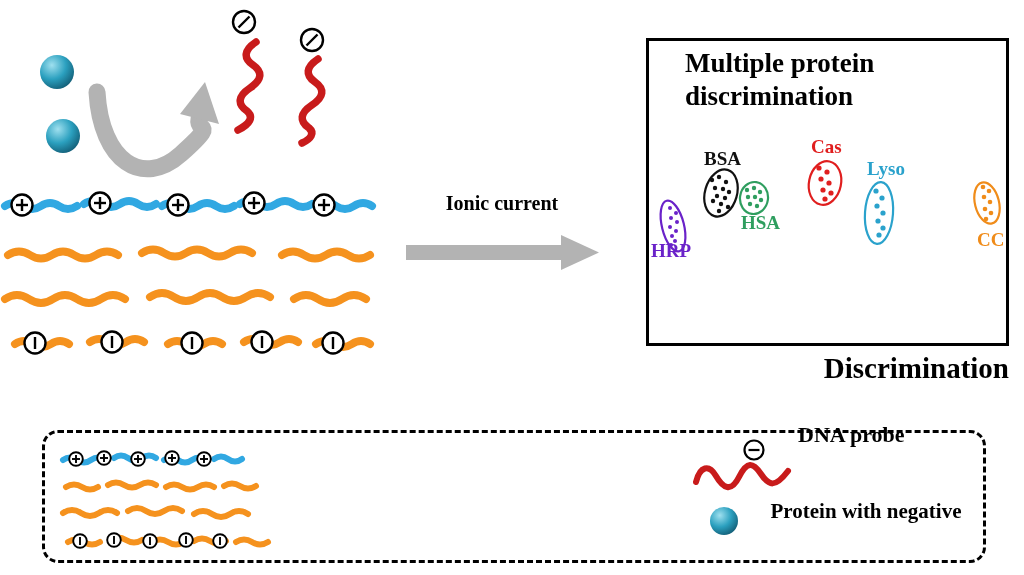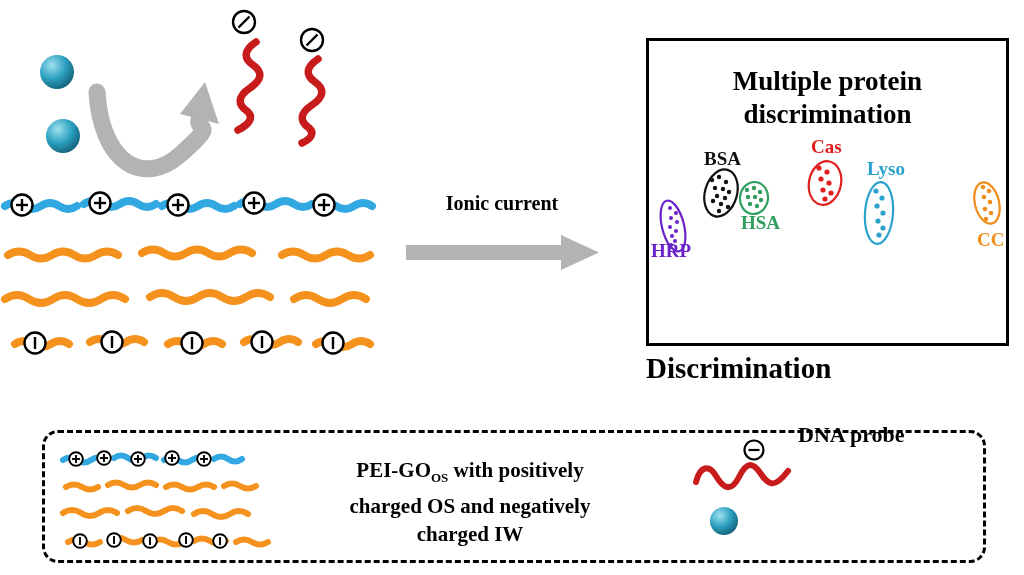--- a/index.html
+++ b/index.html
@@ -20,30 +20,29 @@
   }
   #ionic-arrow-svg { left: 406px; top: 232px; }
 
   #disc-box {
     left: 646px; top: 38px; width: 363px; height: 308px;
     box-sizing: border-box;
     border: 3px solid #000;
     background: #fff;
   }
   #disc-box-title {
-    margin: 24px auto 0 auto;
+    margin: 6px auto 0 auto;
     width: 285px;
     font-size: 27px; line-height: 33px; font-weight: bold;
-    text-align: center;
   }
   #clusters-svg { position: absolute; left: 0; top: 0; }
 
   #disc-caption {
     left: 646px; top: 352px; width: 363px;
-    font-size: 29px; font-weight: bold; text-align: left;
+    font-size: 29px; font-weight: bold; text-align: right;
   }
 
   #legend-box {
     left: 42px; top: 430px; width: 944px; height: 133px;
     box-sizing: border-box;
     border: 3px dashed #000;
     border-radius: 16px;
     background: #fff;
   }
   #mini-structure-svg { left: 58px; top: 446px; }
@@ -300,27 +299,20 @@
     </g>
     <g>
       <use href="#icon-vbarL" xlink:href="#icon-vbarL" transform="translate(22,95)"></use>
       <use href="#icon-vbarL" xlink:href="#icon-vbarL" transform="translate(56,94)"></use>
       <use href="#icon-vbarL" xlink:href="#icon-vbarL" transform="translate(92,95)"></use>
       <use href="#icon-vbarL" xlink:href="#icon-vbarL" transform="translate(128,94)"></use>
       <use href="#icon-vbarL" xlink:href="#icon-vbarL" transform="translate(162,95)"></use>
     </g>
   </svg>
 
-  <div id="pei-go-text" class="abs">
-    <div>
-      <span>PEI-GO</span><sub>OS</sub><span> with  positively</span>
-    </div>
-    <div>charged OS and negatively</div>
-    <div>charged IW</div>
-  </div>
 
   <svg id="dna-probe-svg" class="abs" width="105" height="58" viewBox="0 0 105 58">
     <path d="M 6 44 C 10 28 19 26 26 38 S 41 55 49 39 S 63 24 71 36 S 85 50 98 33" fill="none" stroke-width="6" stroke-linecap="round" stroke="#c81b1b"></path>
     <g transform="translate(64,12)">
       <circle r="9.5" fill="#fff" stroke="#000" stroke-width="2.2"></circle>
       <line x1="-5.5" y1="0" x2="5.5" y2="0" stroke="#000" stroke-width="2.2"></line>
     </g>
   </svg>
   <div id="dna-probe-label" class="abs">DNA probe</div>
 
@@ -328,15 +320,16 @@
     <defs>
       <radialGradient id="gradL" cx="35%" cy="30%" r="75%">
         <stop offset="0%" stop-color="#9fe0ef"></stop>
         <stop offset="55%" stop-color="#2ba0bf"></stop>
         <stop offset="100%" stop-color="#135f78"></stop>
       </radialGradient>
     </defs>
     <circle cx="18" cy="18" r="14" fill="url(#gradL)"></circle>
   </svg>
   <div id="protein-text" class="abs">
+    <div>Protein with negative</div>
   </div>
 
 </div>
 
 </body></html>

